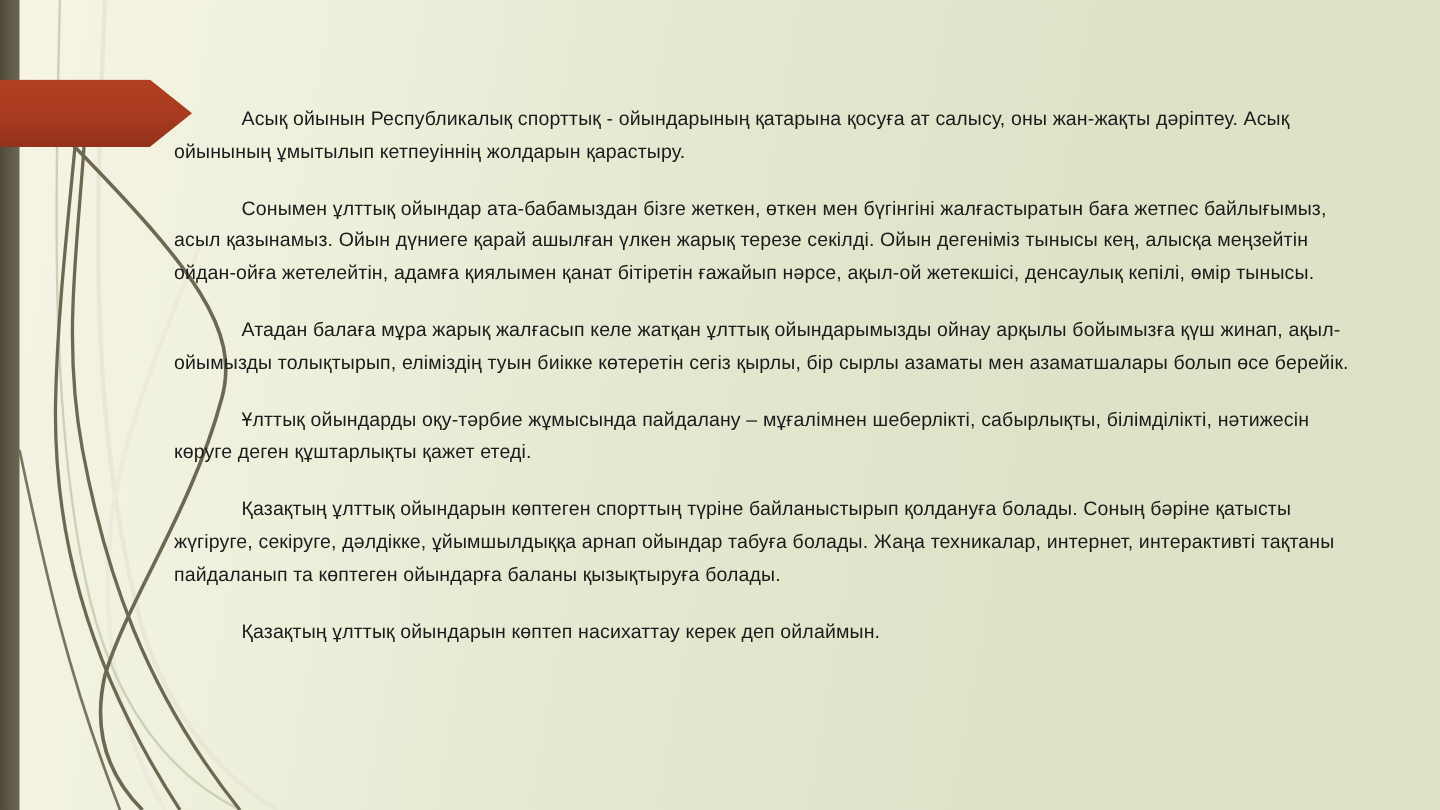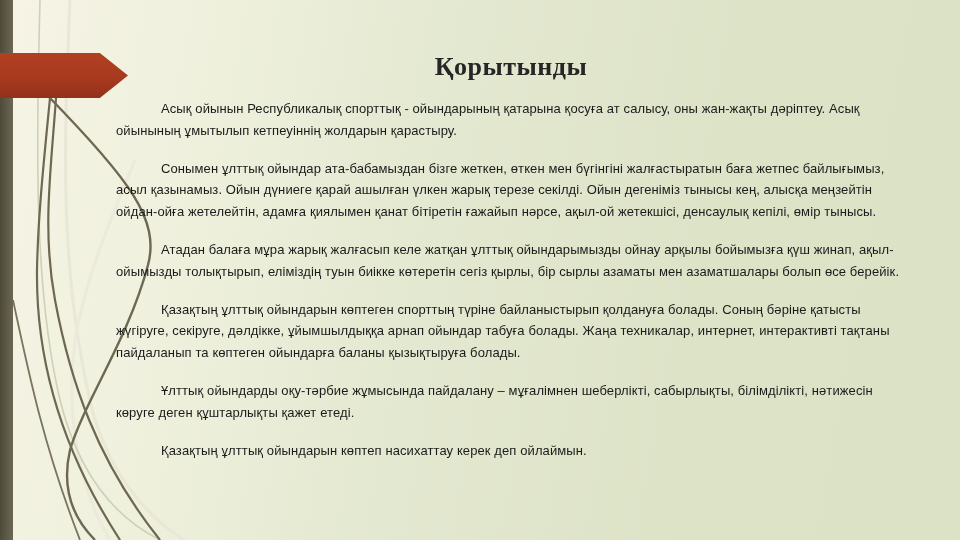--- a/index.html
+++ b/index.html
@@ -79,25 +79,24 @@
     <path d="M 56,98 C 51,170 42,230 55,300 C 70,380 96,460 160,540" fill="none" stroke="#6e6851" stroke-width="2.2"></path>
     <path d="M 48,96 C 130,180 160,220 148,265 C 128,340 85,400 70,450 C 62,485 70,515 95,540" fill="none" stroke="#6e6851" stroke-width="2.4"></path>
     <path d="M 13,300 C 30,380 45,450 80,540" fill="none" stroke="#7a755e" stroke-width="1.8"></path>
   </svg>
 
   <div class="left-stripe"></div>
 
   <div class="accent-arrow"></div>
 
   <div class="content">
-    <h1 class="title">Қорытынды</h1>
     <div class="body-text">
 
     <p class="para">Асық ойынын Республикалық спорттық - ойындарының қатарына қосуға ат салысу, оны жан-жақты дәріптеу. Асық ойынының ұмытылып кетпеуіннің жолдарын қарастыру.</p>
         <p class="para">Сонымен ұлттық ойындар ата-бабамыздан бізге жеткен, өткен мен бүгінгіні жалғастыратын баға жетпес байлығымыз, асыл қазынамыз. Ойын дүниеге қарай ашылған үлкен жарық терезе секілді. Ойын дегеніміз тынысы кең, алысқа меңзейтін ойдан-ойға жетелейтін, адамға қиялымен қанат бітіретін ғажайып нәрсе, ақыл-ой жетекшісі, денсаулық кепілі, өмір тынысы.</p>
         <p class="para">Атадан балаға мұра жарық жалғасып келе жатқан ұлттық ойындарымызды ойнау арқылы бойымызға қүш жинап, ақыл-ойымызды толықтырып, еліміздің туын биікке көтеретін сегіз қырлы, бір сырлы азаматы мен азаматшалары болып өсе берейік.</p>
+        <p class="para">Ұлттық ойындарды оқу-тәрбие жұмысында пайдалану – мұғалімнен шеберлікті, сабырлықты, білімділікті, нәтижесін көруге деген құштарлықты қажет етеді.</p>
         <p class="para">Қазақтың ұлттық ойындарын көптеген спорттың түріне байланыстырып қолдануға болады. Соның бәріне қатысты жүгіруге, секіруге, дәлдікке, ұйымшылдыққа арнап ойындар табуға болады. Жаңа техникалар, интернет, интерактивті тақтаны пайдаланып та көптеген ойындарға баланы қызықтыруға болады.</p>
-        <p class="para">Ұлттық ойындарды оқу-тәрбие жұмысында пайдалану – мұғалімнен шеберлікті, сабырлықты, білімділікті, нәтижесін көруге деген құштарлықты қажет етеді.</p>
         <p class="para">Қазақтың ұлттық ойындарын көптеп насихаттау керек деп ойлаймын.</p>
       </div>
   </div>
 
 </div>
 
 </body></html>

